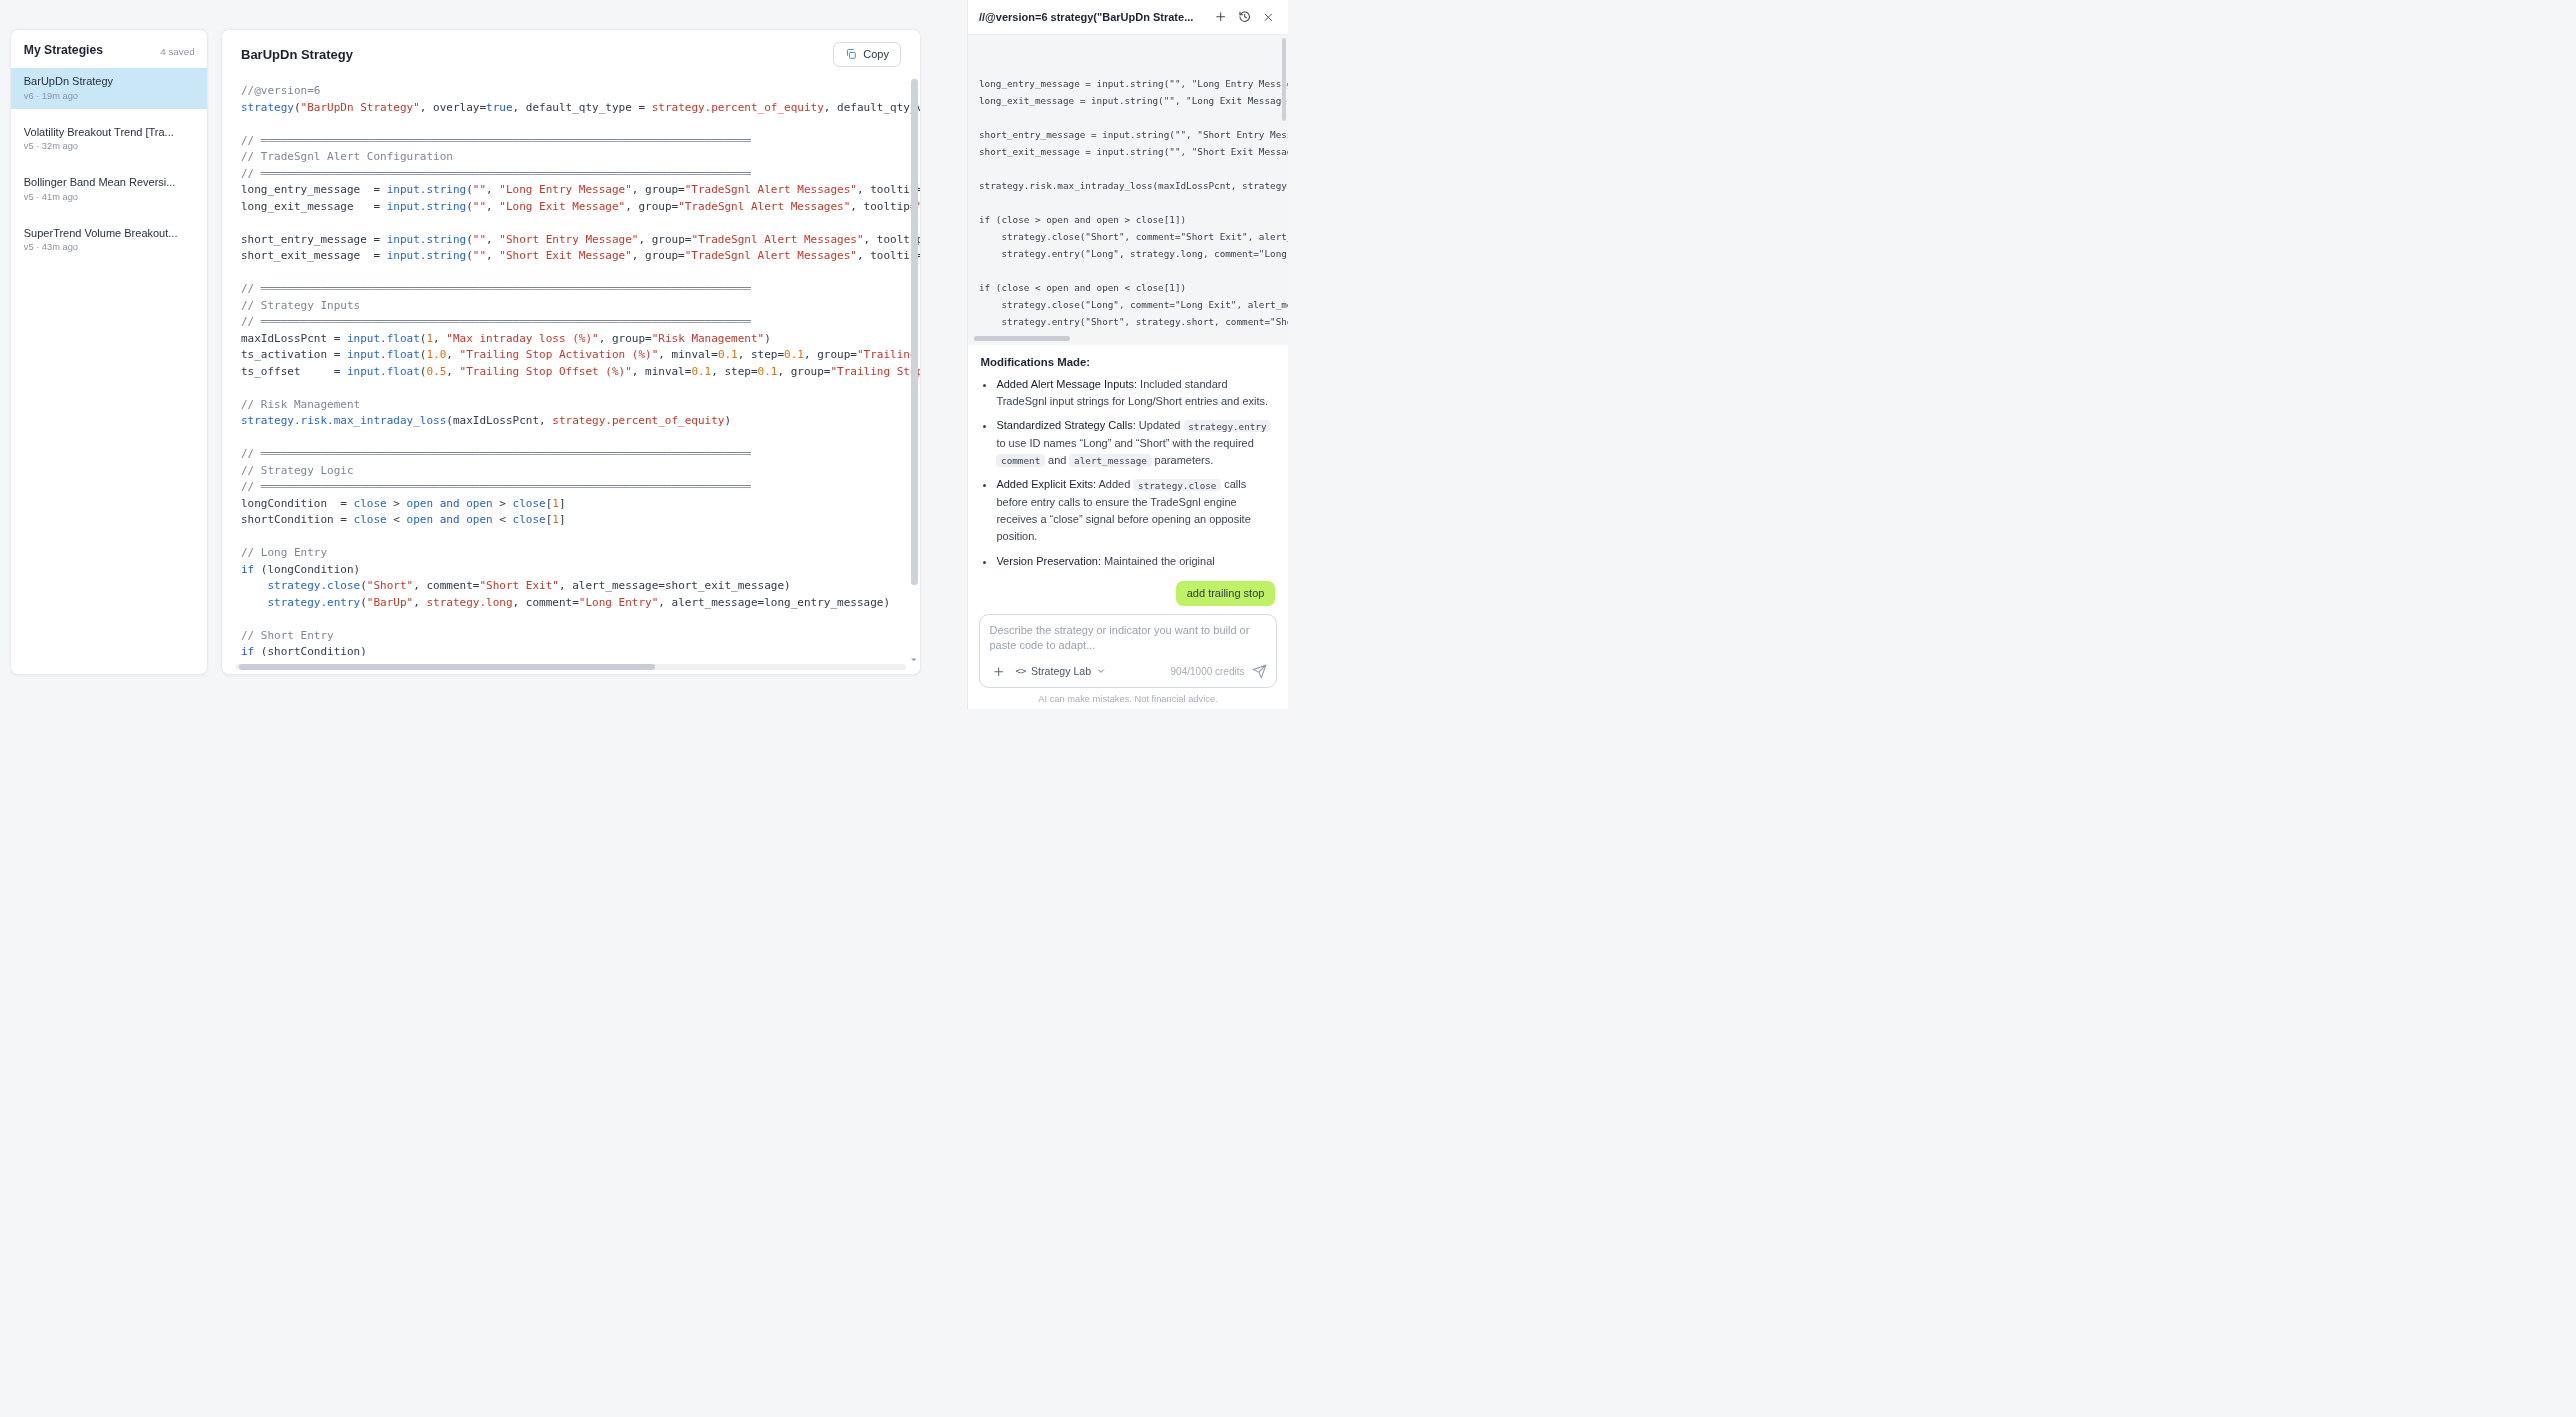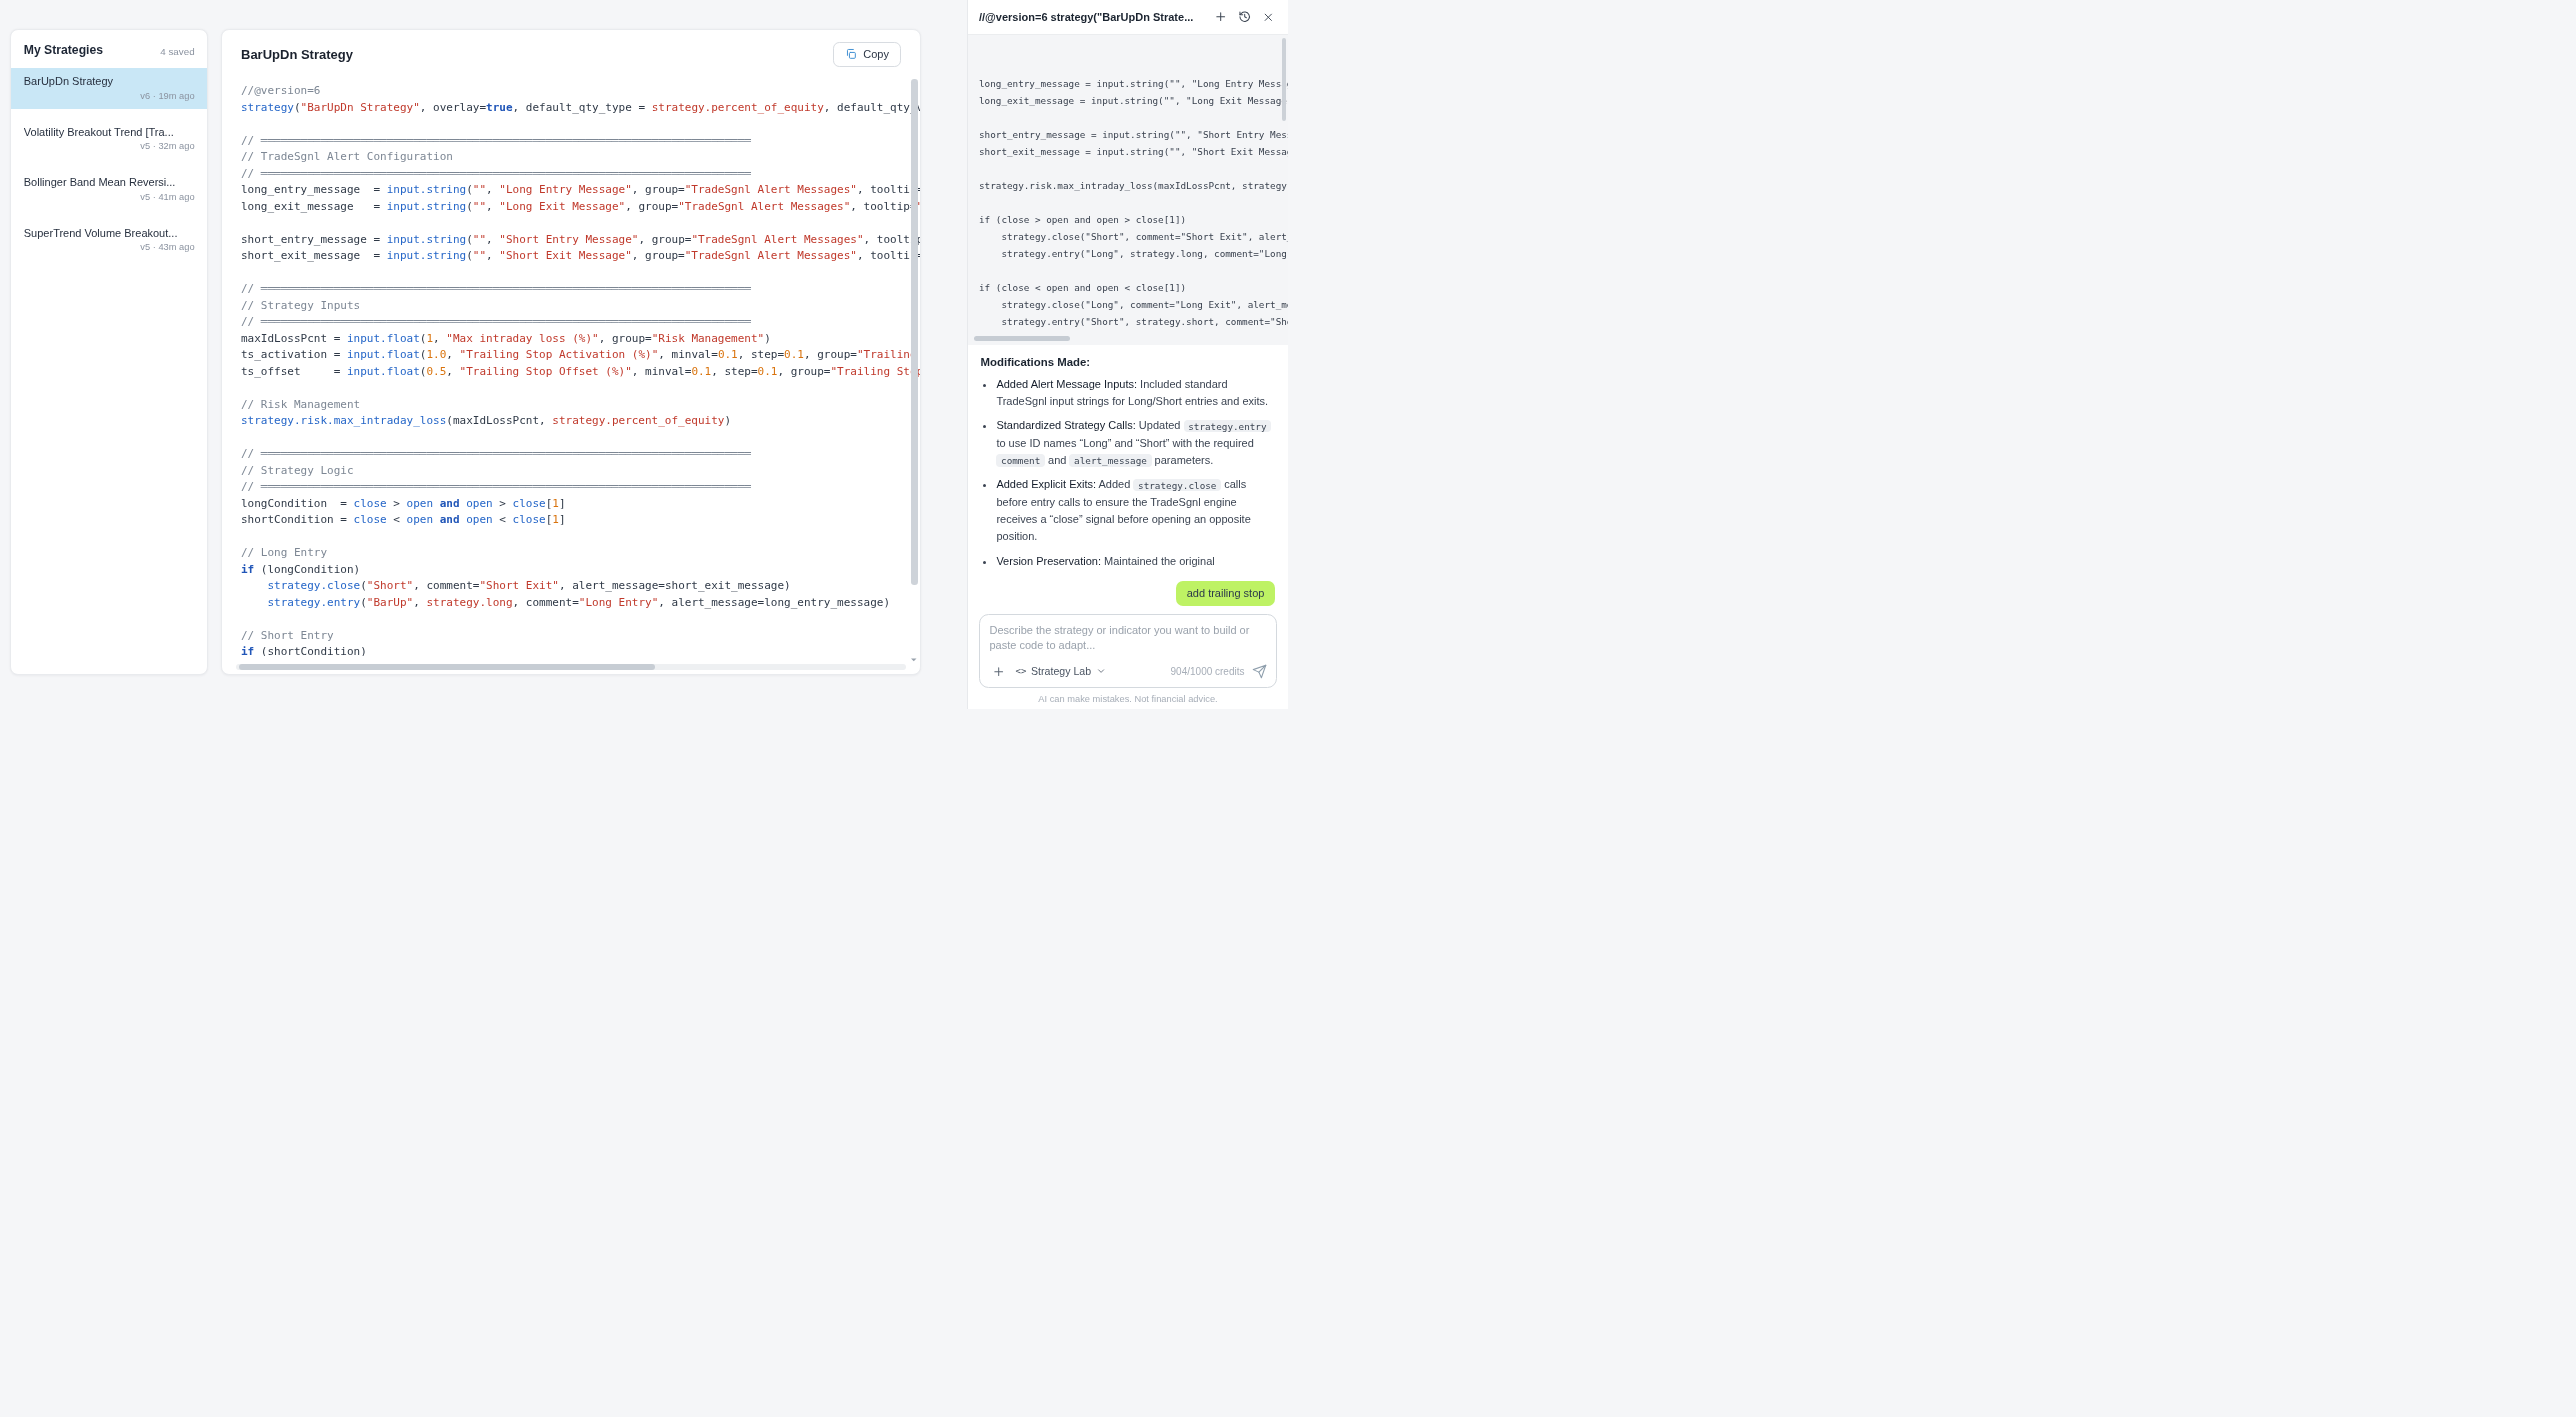--- a/index.html
+++ b/index.html
@@ -20,21 +20,21 @@
   }
 
   
   .sidebar-card { left: 10.2px; top: 29px; width: 198px; height: 646px; }
   .sidebar-header { display:flex; justify-content:space-between; align-items:flex-end; padding: 13.4px 12.6px 10.2px; }
   .sidebar-title { font-size: 12.2px; font-weight: 700; color: #1d2635; }
   .saved { font-size: 9.8px; color: #8b93a0; }
   .strategy-item { padding: 7.9px 12.6px; margin-bottom: 9.5px; cursor: pointer; }
   .strategy-item.selected { background: #c9e7f6; }
   .item-title { font-size: 11px; color: #27303f; font-weight: 500; white-space: nowrap; overflow: hidden; }
-  .item-meta { font-size: 9.3px; color: #8b93a0; margin-top: 3.2px; text-align: right; }
+  .item-meta { font-size: 9.3px; color: #8b93a0; margin-top: 3.2px; }
 
   
   .editor-card { left: 221px; top: 29px; width: 700px; height: 646px; }
   .editor-header { display:flex; justify-content:space-between; align-items:center; padding: 11.8px 19px 10.2px; }
   .editor-title { font-size: 13px; font-weight: 700; color: #1b222e; }
   .copy-btn { display:flex; align-items:center; gap: 6.3px; border: 0.8px solid #d8dce1; border-radius: 6.3px;
               background: #fff; padding: 5.5px 11px; font-size: 11px; color: #2b3545; cursor: pointer; }
   .copy-btn svg { color: #3f8fd2; }
   .code-wrap {
     position: relative; height: 579px; overflow: hidden;
@@ -42,21 +42,21 @@
     font-family: "DejaVu Sans Mono", monospace;
     font-size: 11px; line-height: 16.5px; white-space: pre; color: #2f3947;
   }
   .cline { height: 16.5px; }
   .tk-p { color: #2f3947; }
   .tk-c { color: #7d8794; }
   .tk-f { color: #2566c8; }
   .tk-s { color: #c0392b; }
   .tk-r { color: #c0392b; }
   .tk-n { color: #d9730d; }
-  .tk-k { color: #2156b8; font-weight: bold; }
+  .tk-k { color: #2156b8; font-weight: normal; }
   .tk-v { color: #2566c8; }
   .ed-vscroll { position: absolute; right: 2.4px; top: 49px; bottom: 20.5px; width: 6.3px; }
   .ed-vscroll .thumb { position: absolute; top: 0; left: 0; width: 6.3px; height: 88%; background: #ced3d9; border-radius: 3.2px; }
   .ed-downarrow { position: absolute; right: 1.6px; bottom: 6.3px; color: #98a1ac; }
   .ed-hscroll { position: absolute; left: 14px; right: 14px; bottom: 3.9px; height: 6.3px; background: #eef0f2; border-radius: 3.2px; }
   .ed-hscroll .thumb { position: absolute; left: 3.2px; top: 0; height: 6.3px; width: 62%; background: #c7cdd4; border-radius: 3.2px; }
 
   
   .assistant-panel { position: absolute; left: 967px; top: 0; width: 321px; height: 709px;
                      background: #fff; border-left: 0.8px solid #e7e9ec; display: flex; flex-direction: column; }

